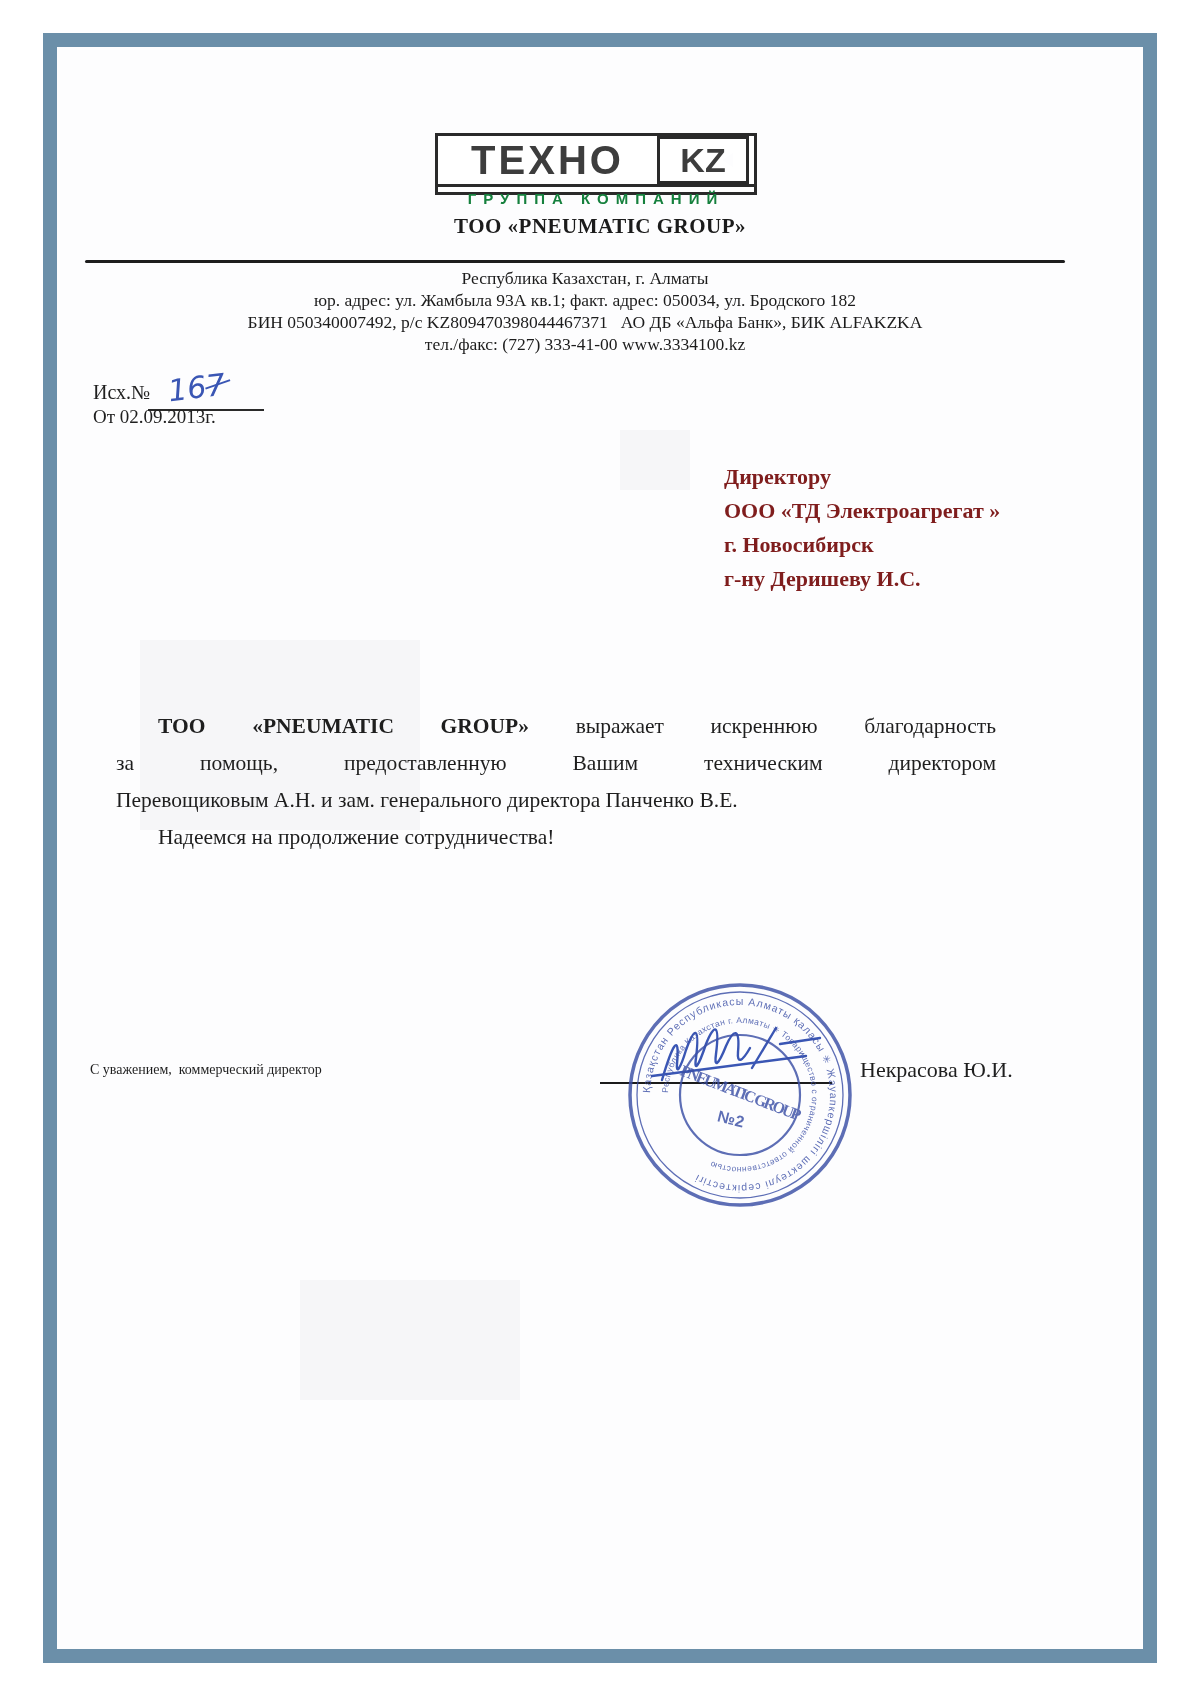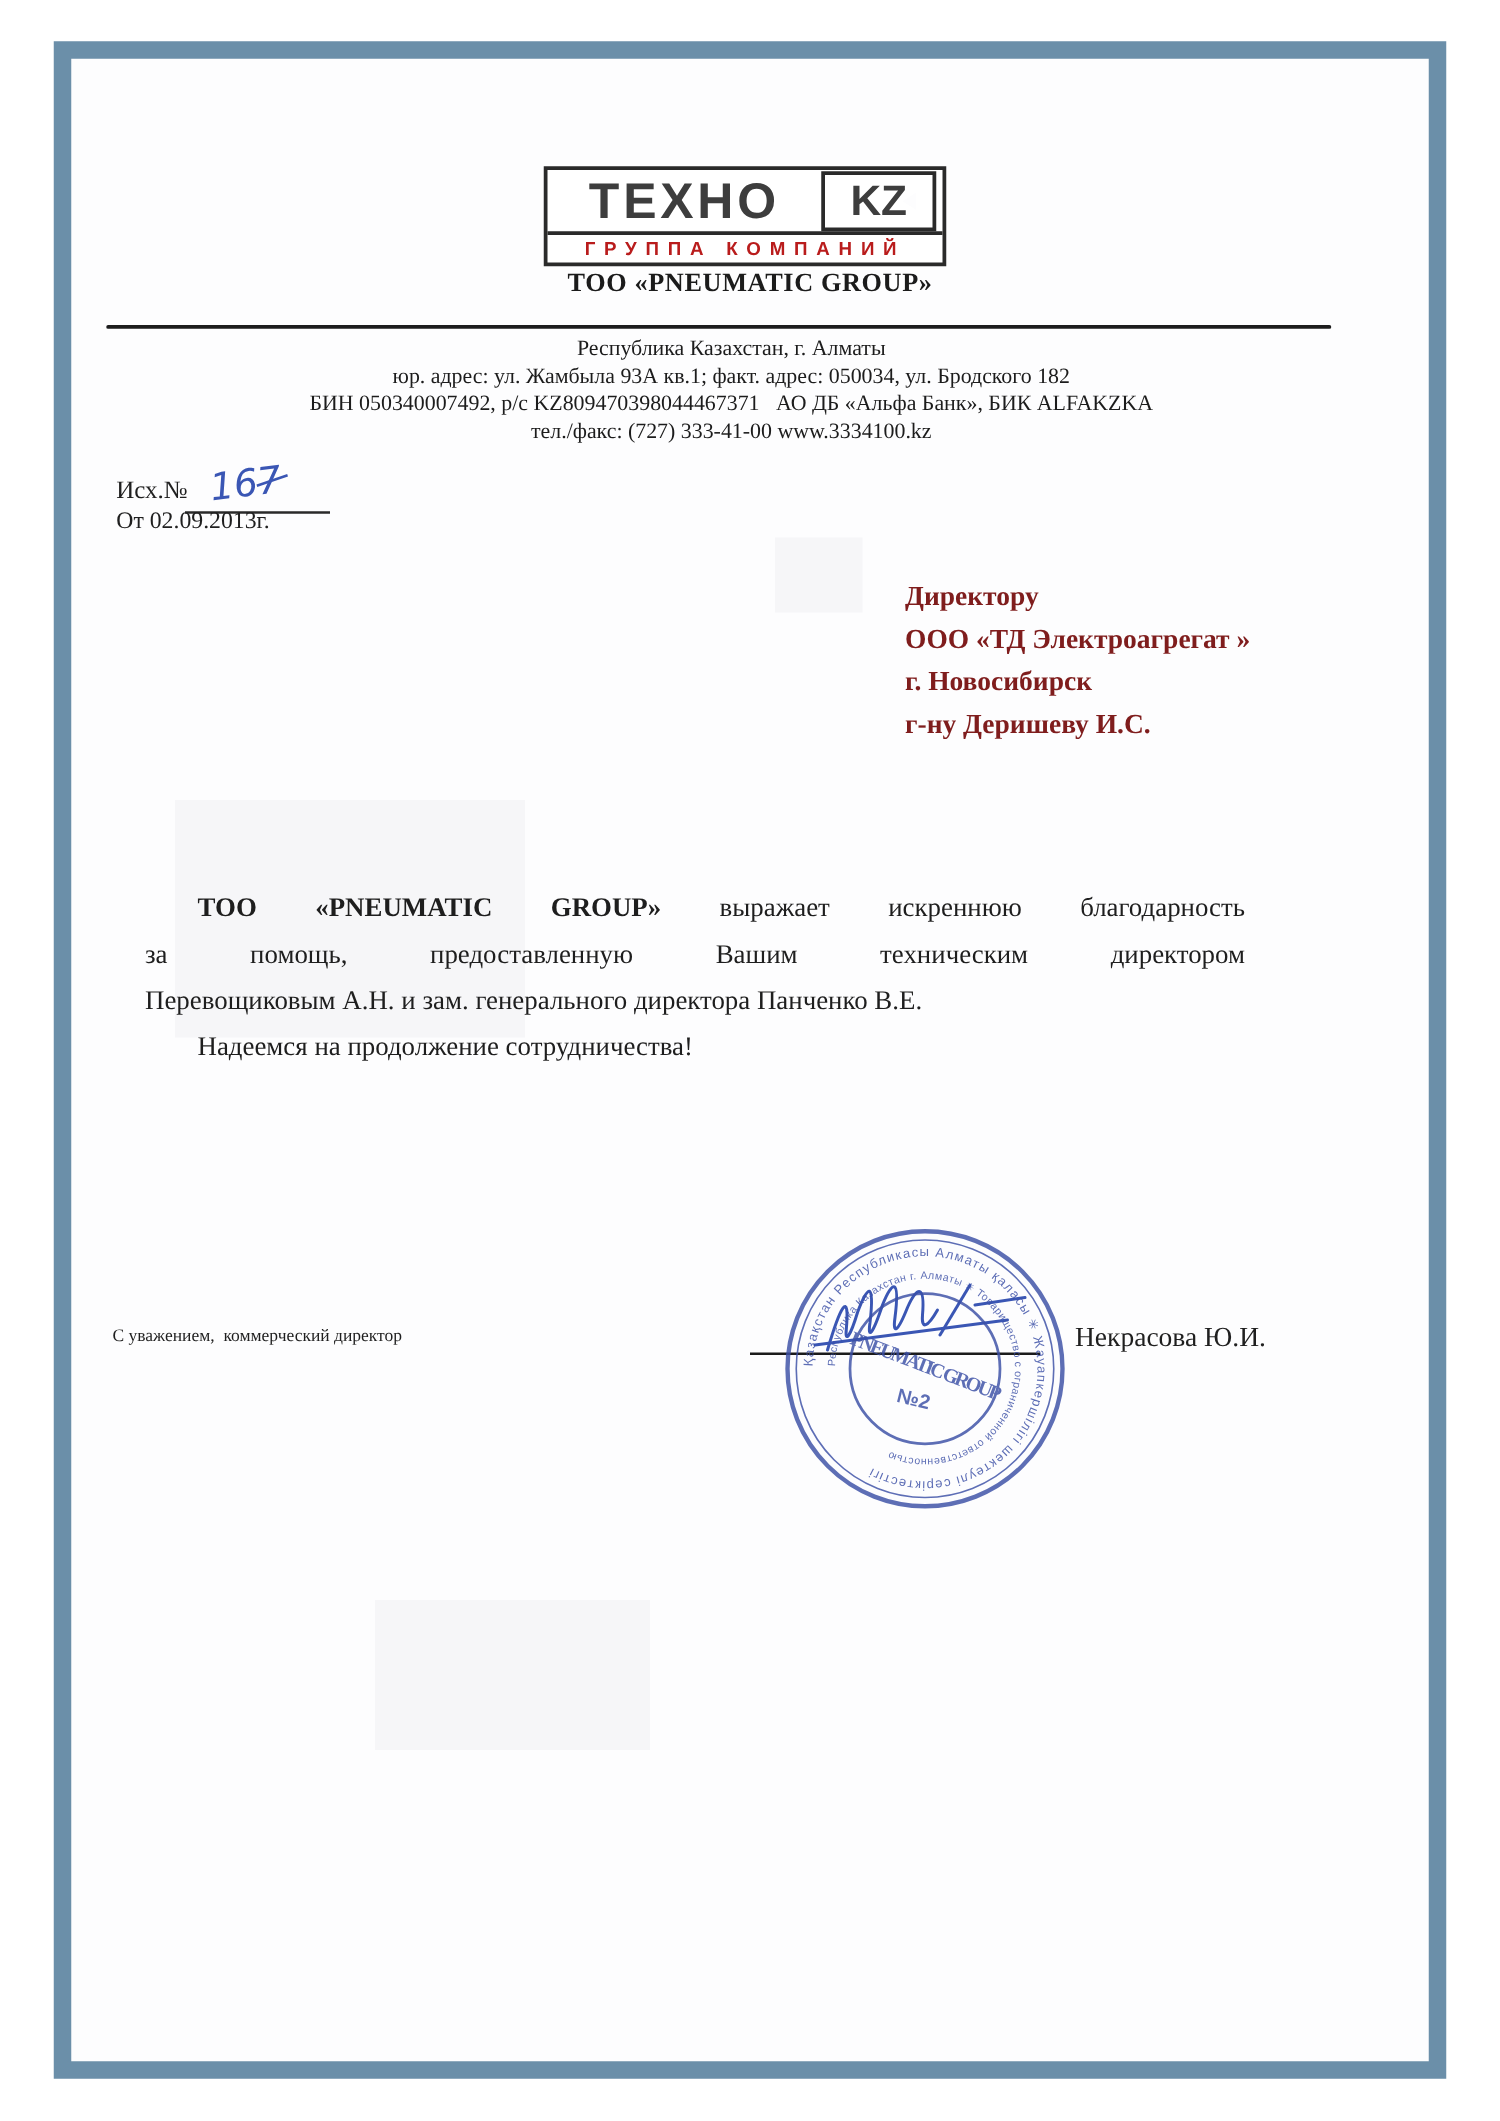--- a/index.html
+++ b/index.html
@@ -2,33 +2,33 @@
 <html><head>
 <meta charset="utf-8">
 <style>
   html,body{margin:0;padding:0;background:#ffffff;}
   .canvas{position:relative;width:1200px;height:1697px;background:#ffffff;overflow:hidden;
           font-family:"Liberation Serif", serif;color:#1f1f1f;}
   .frame{position:absolute;left:43px;top:33px;width:1114px;height:1630px;
          border:14px solid #6b8fa9;background:#fdfdfe;box-sizing:border-box;}
   .noise{position:absolute;background:#f6f6f8;z-index:0;}
   
-  .logo-box{position:absolute;left:435px;top:133px;width:322px;height:80px;
+  .logo-box{position:absolute;left:435px;top:133px;width:322px;height:62px;
             border:3px solid #2a2a2a;box-sizing:border-box;display:flex;flex-direction:column;
             font-family:"Liberation Sans", sans-serif;background:#fff;}
   .logo-row1{flex:1;display:flex;align-items:center;}
   .logo-techno{flex:1;text-align:center;font-size:40px;font-weight:bold;letter-spacing:3px;
                color:#3d3d3d;line-height:46px;}
   .logo-kzbox{width:86px;height:42px;margin-right:5px;border:3px solid #2a2a2a;
               display:flex;align-items:center;justify-content:center;position:relative;}
   .logo-kz{font-size:34px;font-weight:bold;color:#3d3d3d;line-height:34px;}
   .kz-arrow{width:0;height:0;border-top:7px solid transparent;border-bottom:7px solid transparent;
             border-right:11px solid #fdfdfe;position:absolute;right:13px;top:14px;}
   .logo-row2{border-top:3px solid #2a2a2a;text-align:center;font-size:15px;font-weight:bold;
-             letter-spacing:7px;color:#b91c1c;padding:3px 0 2px 0;}
+             letter-spacing:7px;color:#15803d;padding:3px 0 2px 0;}
   .company-name{position:absolute;left:0;top:214px;width:1200px;text-align:center;
                 font-size:21px;font-weight:bold;letter-spacing:0.5px;color:#1b1b1b;}
   
   .rule{position:absolute;left:85px;top:260px;width:980px;height:3px;background:#1d1d1d;border-radius:2px;}
   .hdr{position:absolute;left:85px;width:1000px;text-align:center;font-size:17.5px;
        color:#1c1c1c;white-space:pre-wrap;}
   
   .ref-label{position:absolute;left:93px;top:381px;font-size:20px;}
   .ref-underline{position:absolute;left:148px;top:409px;width:116px;height:2px;background:#2a2a2a;}
   .ref-number{position:absolute;left:168px;top:370px;font-size:30px;font-style:italic;

